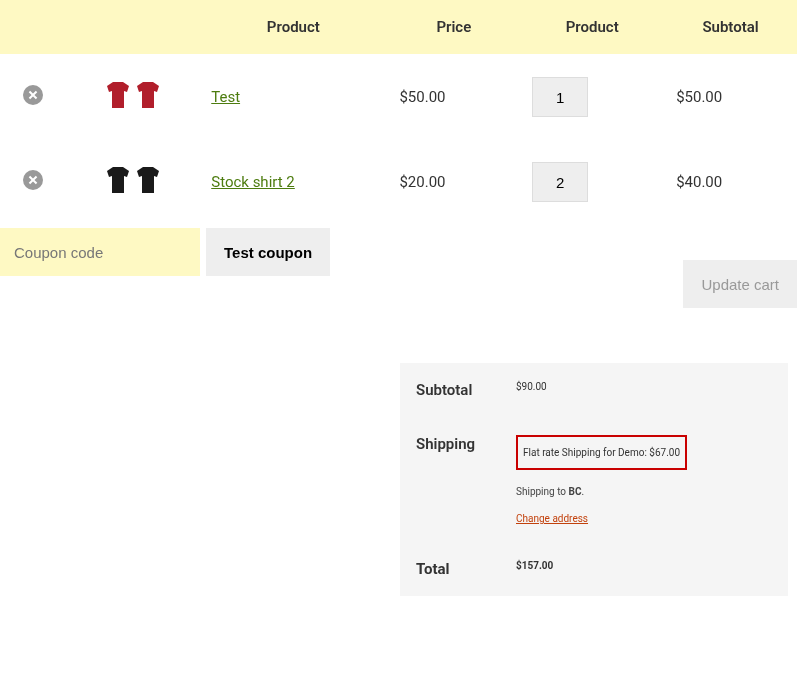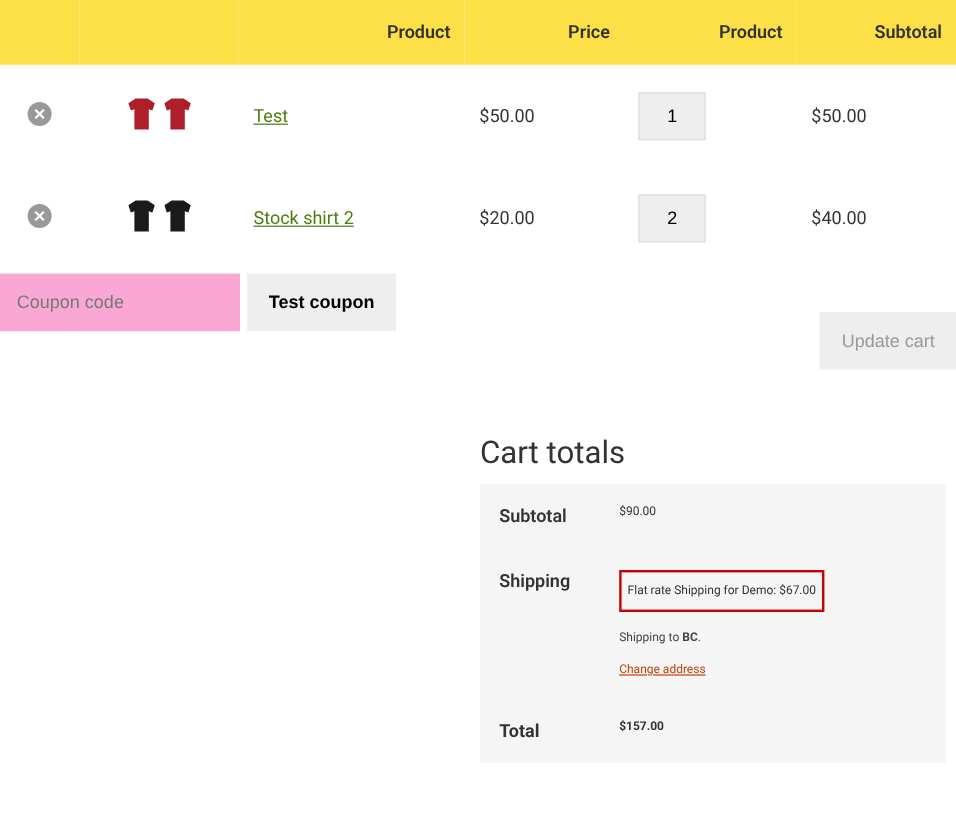--- a/index.html
+++ b/index.html
@@ -8,22 +8,22 @@
       font-size: 15px;
       color: #333;
       background: #fff;
       width: 797px;
     }
     .cart-table {
       width: 100%;
       border-collapse: collapse;
     }
     .cart-table thead th {
-      background: #fde047;
-      text-align: right;
+      background: #fef9c3;
+      text-align: center;
       font-weight: 600;
       padding: 18px 12px;
       color: #333;
       font-size: 15px;
     }
     .cart-table tbody td {
       padding: 22px 12px;
       vertical-align: middle;
     }
     .cart-table tbody tr {
@@ -85,21 +85,21 @@
       justify-content: space-between;
       margin-top: 4px;
     }
     .coupon-group {
       display: flex;
     }
     .coupon-input {
       width: 200px;
       height: 48px;
       padding: 0 14px;
-      background: #f9a8d4;
+      background: #fef9c3;
       border: none;
       font-size: 15px;
       color: #555;
     }
     .coupon-input::placeholder { color: #777; }
     .btn {
       height: 48px;
       padding: 0 18px;
       border: none;
       background: #eee;
@@ -238,21 +238,20 @@
 
 <div class="actions-row">
   <div class="coupon-group">
     <input type="text" class="coupon-input" placeholder="Coupon code" style="">
     <button class="btn apply">Test coupon</button>
   </div>
   <button class="btn update" disabled="">Update cart</button>
 </div>
 
 <div class="totals-wrap">
-  <h2 class="totals-title">Cart totals</h2>
   <table class="totals-table">
     <tbody>
         <tr>
       <th>Subtotal</th>
       <td>$90.00</td>
     </tr>
     <tr>
       <th>Shipping</th>
       <td>
         <div class="shipping-line">Flat rate Shipping for Demo: $67.00</div>

